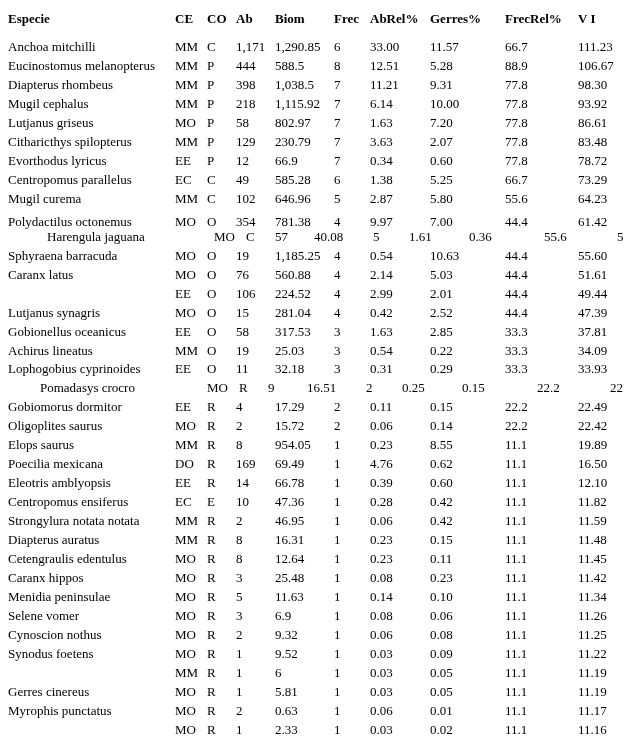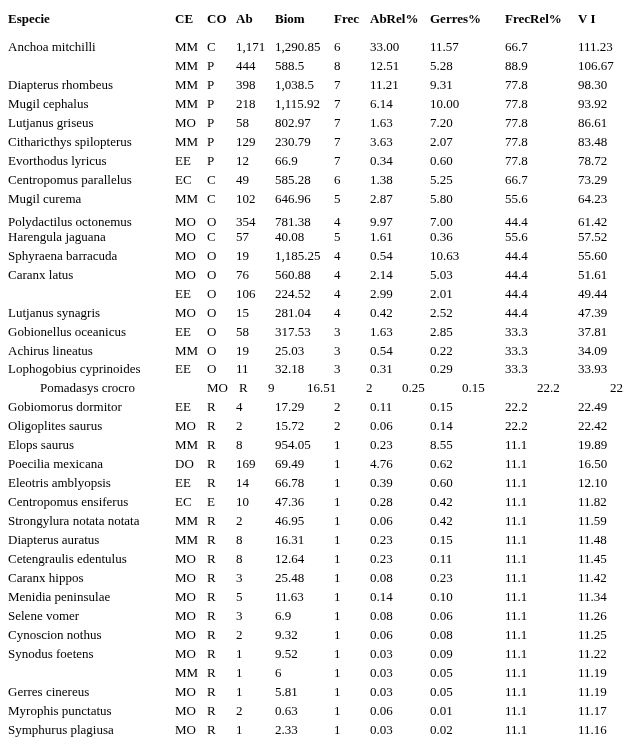--- a/index.html
+++ b/index.html
@@ -47,20 +47,21 @@
         <span class="cell c2">C</span>
         <span class="cell c3">1,171</span>
         <span class="cell c4">1,290.85</span>
         <span class="cell c5">6</span>
         <span class="cell c6">33.00</span>
         <span class="cell c7">11.57</span>
         <span class="cell c8">66.7</span>
         <span class="cell c9">111.23</span>
       </div>
       <div class="row" style="top: 55.97px;">
+        <span class="cell c0">Eucinostomus melanopterus</span>
         <span class="cell c1">MM</span>
         <span class="cell c2">P</span>
         <span class="cell c3">444</span>
         <span class="cell c4">588.5</span>
         <span class="cell c5">8</span>
         <span class="cell c6">12.51</span>
         <span class="cell c7">5.28</span>
         <span class="cell c8">88.9</span>
         <span class="cell c9">106.67</span>
       </div>
@@ -153,21 +154,21 @@
         <span class="cell c1">MO</span>
         <span class="cell c2">O</span>
         <span class="cell c3">354</span>
         <span class="cell c4">781.38</span>
         <span class="cell c5">4</span>
         <span class="cell c6">9.97</span>
         <span class="cell c7">7.00</span>
         <span class="cell c8">44.4</span>
         <span class="cell c9">61.42</span>
       </div>
-      <div class="row" style="top: 226.7px;">
+      <div class="row" style="top: 226.7px; margin-left: 39px;">
         <span class="cell c0">Harengula jaguana</span>
         <span class="cell c1">MO</span>
         <span class="cell c2">C</span>
         <span class="cell c3">57</span>
         <span class="cell c4">40.08</span>
         <span class="cell c5">5</span>
         <span class="cell c6">1.61</span>
         <span class="cell c7">0.36</span>
         <span class="cell c8">55.6</span>
         <span class="cell c9">57.52</span>
@@ -464,21 +465,20 @@
         <span class="cell c2">R</span>
         <span class="cell c3">2</span>
         <span class="cell c4">0.63</span>
         <span class="cell c5">1</span>
         <span class="cell c6">0.06</span>
         <span class="cell c7">0.01</span>
         <span class="cell c8">11.1</span>
         <span class="cell c9">11.17</span>
       </div>
       <div class="row" style="top: 719.92px;">
-        <span class="cell c0">Symphurus plagiusa</span>
         <span class="cell c1">MO</span>
         <span class="cell c2">R</span>
         <span class="cell c3">1</span>
         <span class="cell c4">2.33</span>
         <span class="cell c5">1</span>
         <span class="cell c6">0.03</span>
         <span class="cell c7">0.02</span>
         <span class="cell c8">11.1</span>
         <span class="cell c9">11.16</span>
       </div>

